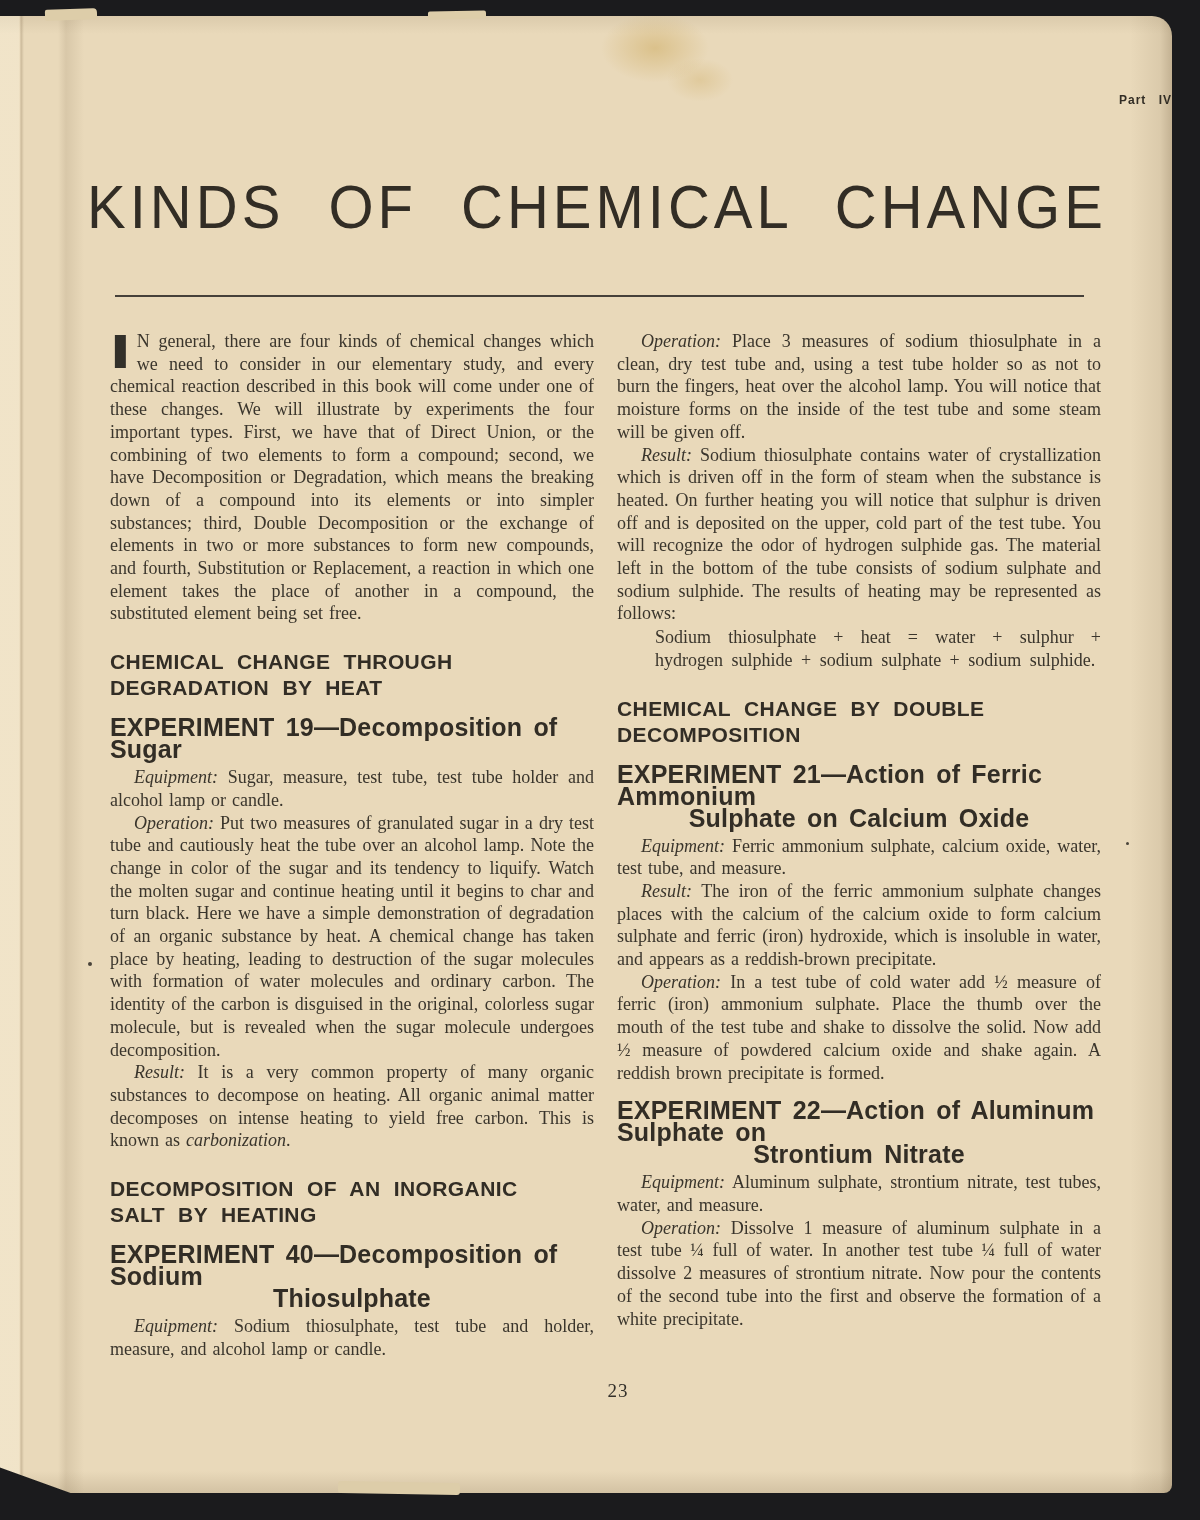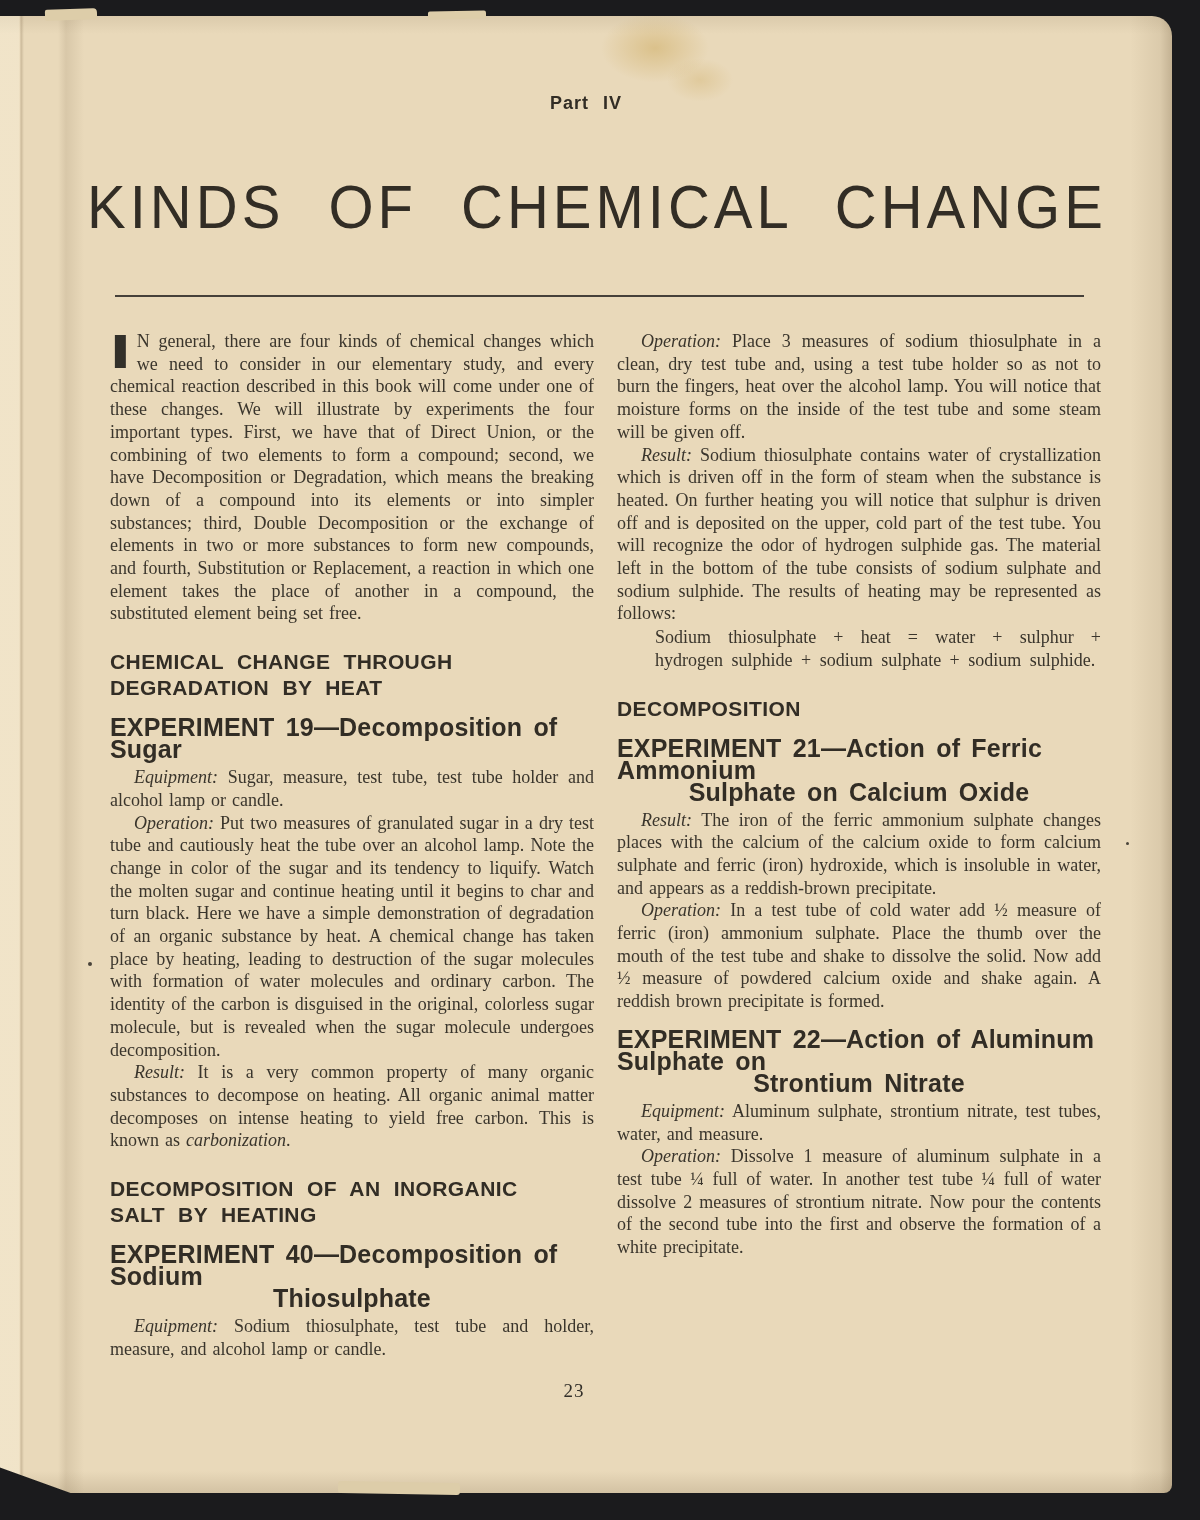--- a/index.html
+++ b/index.html
@@ -27,23 +27,23 @@
   .corner-cut {
     position:absolute; left:0; bottom:0; width:72px; height:26px;
     background:linear-gradient(to top right, var(--scan-bg,#1b1b1d) 48%, rgba(0,0,0,0) 50%);
   }
   .chip { position:absolute; background:#ddcda9; }
   .chip.top1 { left:45px; top:-7px; width:52px; height:11px; border-radius:2px 4px 2px 2px; transform:rotate(-2deg); }
   .chip.top2 { left:428px; top:-5px; width:58px; height:8px; border-radius:2px; transform:rotate(-1deg); }
   .chip.bottom1 { left:338px; top:1466px; width:122px; height:12px; border-radius:3px; transform:rotate(1deg); }
 
   .part-label {
-    position:absolute; top:77px; left:0; width:100%; text-align:center;
+    position:absolute; top:77px; left:0; width:100%; text-align:right;
     font-family:"Liberation Sans", sans-serif; font-weight:bold;
-    font-size:18px; letter-spacing:1px; word-spacing:8px;
+    font-size:12px; letter-spacing:1px; word-spacing:8px;
     color:var(--heading-ink, #322d25);
   }
   .page-title {
     position:absolute; top:158px; left:0; width:100%; margin:0; padding-left:22px; box-sizing:border-box;
     text-align:center;
     font-family:"Liberation Sans", sans-serif; font-weight:400;
     font-size:58px; line-height:62px; letter-spacing:4px; word-spacing:24px;
     color:var(--heading-ink, #322d25);
     transform:scaleY(1.06); transform-origin:top center;
   }
@@ -83,21 +83,21 @@
     text-align:left; text-indent:0;
     margin:15px 0 6px 0;
     color:var(--heading-ink, #322d25);
   }
   .exp-heading .cont { text-align:center; }
 
   .equation { padding-left:38px; margin:1px 0; word-spacing:4px; }
 
   .page-num {
     position:absolute; top:1364px; left:0; width:1148px; text-align:center;
-    font-size:19px; letter-spacing:1px; color:#33302a;
+    font-size:19px; letter-spacing:1px; color:#33302a;padding-left:44px;
   }
   .speck { position:absolute; background:#4a443a; border-radius:50%; }
 </style>
 </head>
 <body>
 
 <div class="page">
   <div class="chip top1"></div>
   <div class="chip top2"></div>
   <div class="chip bottom1"></div>
@@ -127,26 +127,28 @@
         <div>EXPERIMENT 40—Decomposition of Sodium</div>
         <div class="cont">Thiosulphate</div>
       </div>
       <div class="para indent"><span class="it">Equipment:</span><span> Sodium thiosulphate, test tube and holder, measure, and alcohol lamp or candle.</span></div>
     </div>
   <div class="col right" id="col-right">
       <div class="para indent"><span class="it">Operation:</span><span> Place 3 measures of sodium thiosulphate in a clean, dry test tube and, using a test tube holder so as not to burn the fingers, heat over the alcohol lamp. You will notice that moisture forms on the inside of the test tube and some steam will be given off.</span></div>
       <div class="para indent"><span class="it">Result:</span><span> Sodium thiosulphate contains water of crystallization which is driven off in the form of steam when the substance is heated. On further heating you will notice that sulphur is driven off and is deposited on the upper, cold part of the test tube. You will recognize the odor of hydrogen sulphide gas. The material left in the bottom of the tube consists of sodium sulphate and sodium sulphide. The results of heating may be represented as follows:</span></div>
       <div class="para equation">Sodium thiosulphate + heat = water + sulphur + hydrogen sulphide + sodium sulphate + sodium sulphide.</div>
       <div class="section-heading">
+        <div>CHEMICAL CHANGE BY DOUBLE</div>
         <div>DECOMPOSITION</div>
       </div>
       <div class="exp-heading">
         <div>EXPERIMENT 21—Action of Ferric Ammonium</div>
         <div class="cont">Sulphate on Calcium Oxide</div>
       </div>
+      <div class="para indent"><span class="it">Equipment:</span><span> Ferric ammonium sulphate, calcium oxide, water, test tube, and measure.</span></div>
       <div class="para indent"><span class="it">Result:</span><span> The iron of the ferric ammonium sulphate changes places with the calcium of the calcium oxide to form calcium sulphate and ferric (iron) hydroxide, which is insoluble in water, and appears as a reddish-brown precipitate.</span></div>
       <div class="para indent"><span class="it">Operation:</span><span> In a test tube of cold water add ½ measure of ferric (iron) ammonium sulphate. Place the thumb over the mouth of the test tube and shake to dissolve the solid. Now add ½ measure of powdered calcium oxide and shake again. A reddish brown precipitate is formed.</span></div>
       <div class="exp-heading">
         <div>EXPERIMENT 22—Action of Aluminum Sulphate on</div>
         <div class="cont">Strontium Nitrate</div>
       </div>
       <div class="para indent"><span class="it">Equipment:</span><span> Aluminum sulphate, strontium nitrate, test tubes, water, and measure.</span></div>
       <div class="para indent"><span class="it">Operation:</span><span> Dissolve 1 measure of aluminum sulphate in a test tube ¼ full of water. In another test tube ¼ full of water dissolve 2 measures of strontium nitrate. Now pour the contents of the second tube into the first and observe the formation of a white precipitate.</span></div>
     </div>
 

